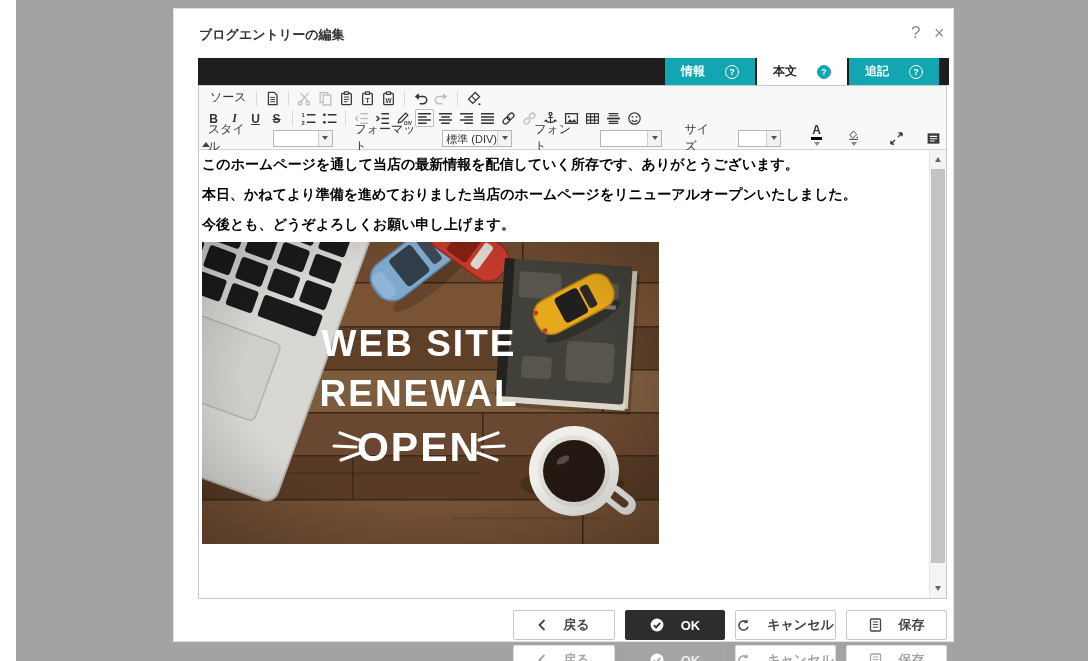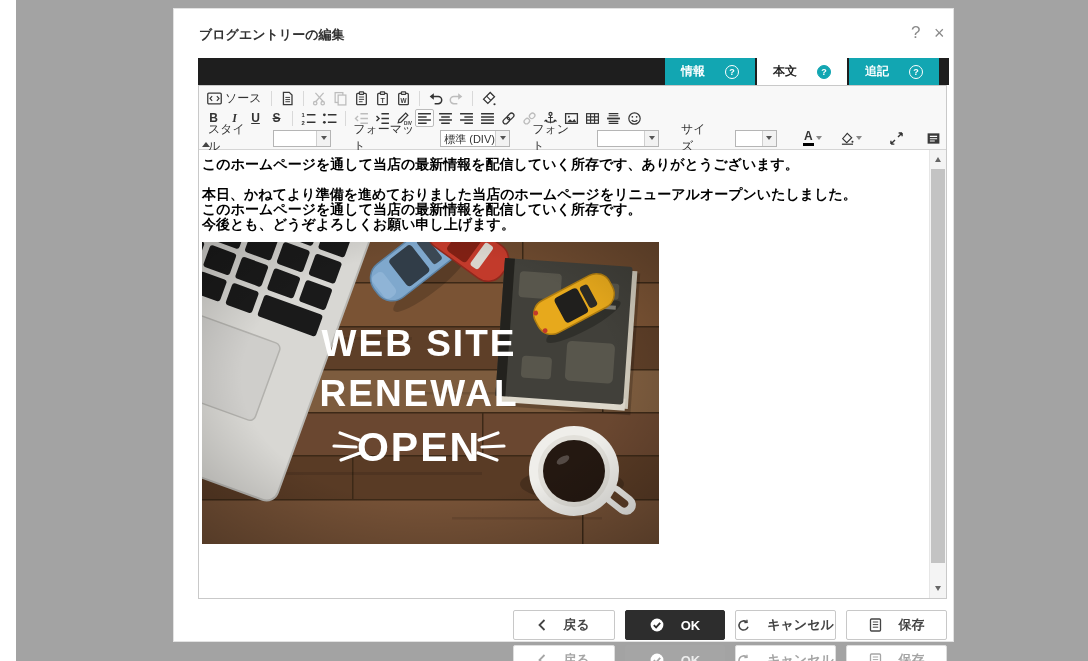--- a/index.html
+++ b/index.html
@@ -21,22 +21,22 @@
        line-height:12px;text-align:center;font-weight:bold;box-sizing:border-box;}
   .tab.active{background:#fff;color:#222;}
   .tab.active .qmark{background:#12a6b2;border-color:#12a6b2;color:#fff;}
 
   
   .editor-frame{position:absolute;left:24px;top:76px;width:749px;height:514px;
                 border:1px solid #c9c9c9;box-sizing:border-box;background:#fff;}
   .toolbar{position:absolute;left:0;top:0;right:0;height:64px;background:#f8f8f8;
            border-bottom:1px solid #d5d5d5;box-sizing:border-box;padding:2px 3px 0 5px;}
   .trow{display:flex;align-items:center;height:20px;gap:2px;}
-  .tbtn{display:flex;align-items:center;justify-content:center;min-width:19px;height:18px;
-        border:1px solid transparent;border-radius:2px;color:#333;cursor:pointer;box-sizing:border-box;}
+  .tbtn{display:flex;align-items:center;justify-content:flex-end;min-width:19px;height:18px;
+        border:1px solid transparent;border-radius:2px;color:#333;cursor:pointer;box-sizing:border-box;flex-direction:column;}
   .tbtn.txt{font-size:12px;font-weight:bold;}
   .tbtn.active{border-color:#bcbcbc;background:#fcfcfc;}
   .tbtn.dis{color:#bdbdbd;cursor:default;}
   .sep{width:1px;height:15px;background:#d9d9d9;margin:0 4px;}
   .src-label{font-size:12px;color:#333;margin-left:3px;}
   .i-italic{font-family:"Liberation Serif",serif;font-style:italic;}
   .i-under{text-decoration:underline;}
   .i-strike{text-decoration:line-through;}
   .collapse-arrow{position:absolute;left:3px;top:56px;width:0;height:0;cursor:pointer;
       border-left:4px solid transparent;border-right:4px solid transparent;border-bottom:5px solid #444;}
@@ -357,21 +357,21 @@
         </div>
         <span class="collapse-arrow"></span>
       </div>
 
       <div class="content">
         <p>
           <span>このホームページを通して当店の最新情報を配信していく所存です、ありがとうございます。</span>
         </p>
         <p class="p2">
           <span>本日、かねてより準備を進めておりました当店のホームページをリニューアルオープンいたしました。</span><br>
-          <span>このホームページを通して当店の最新情報を配信していく所存です。</span><br>
+          <br>
           <span>今後とも、どうぞよろしくお願い申し上げます。</span>
         </p>
 
         <svg class="photo" width="457" height="302" viewBox="0 0 457 302">
           <defs>
             <radialGradient id="vg" cx="50%" cy="45%" r="75%">
               <stop offset="55%" stop-color="#000" stop-opacity="0"></stop>
               <stop offset="100%" stop-color="#000" stop-opacity="0.28"></stop>
             </radialGradient>
           </defs>

